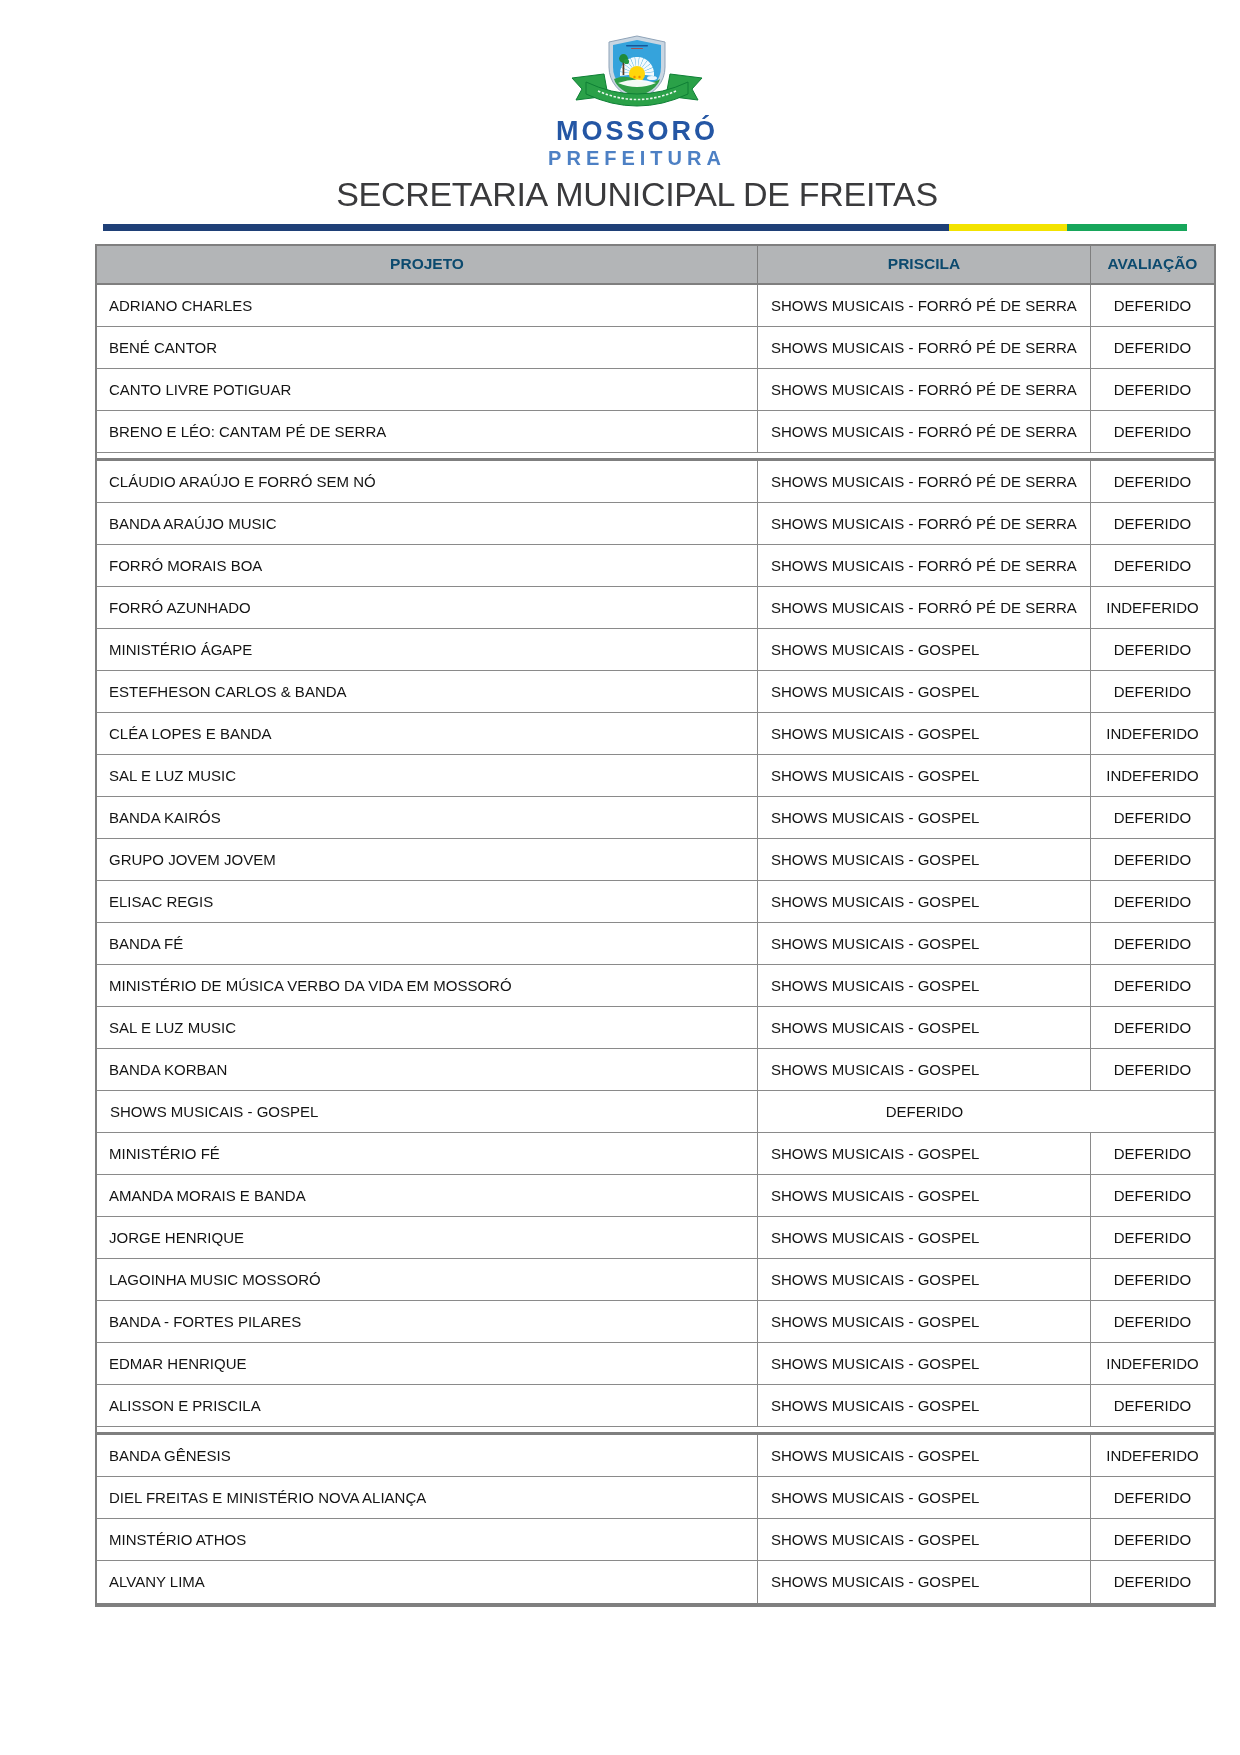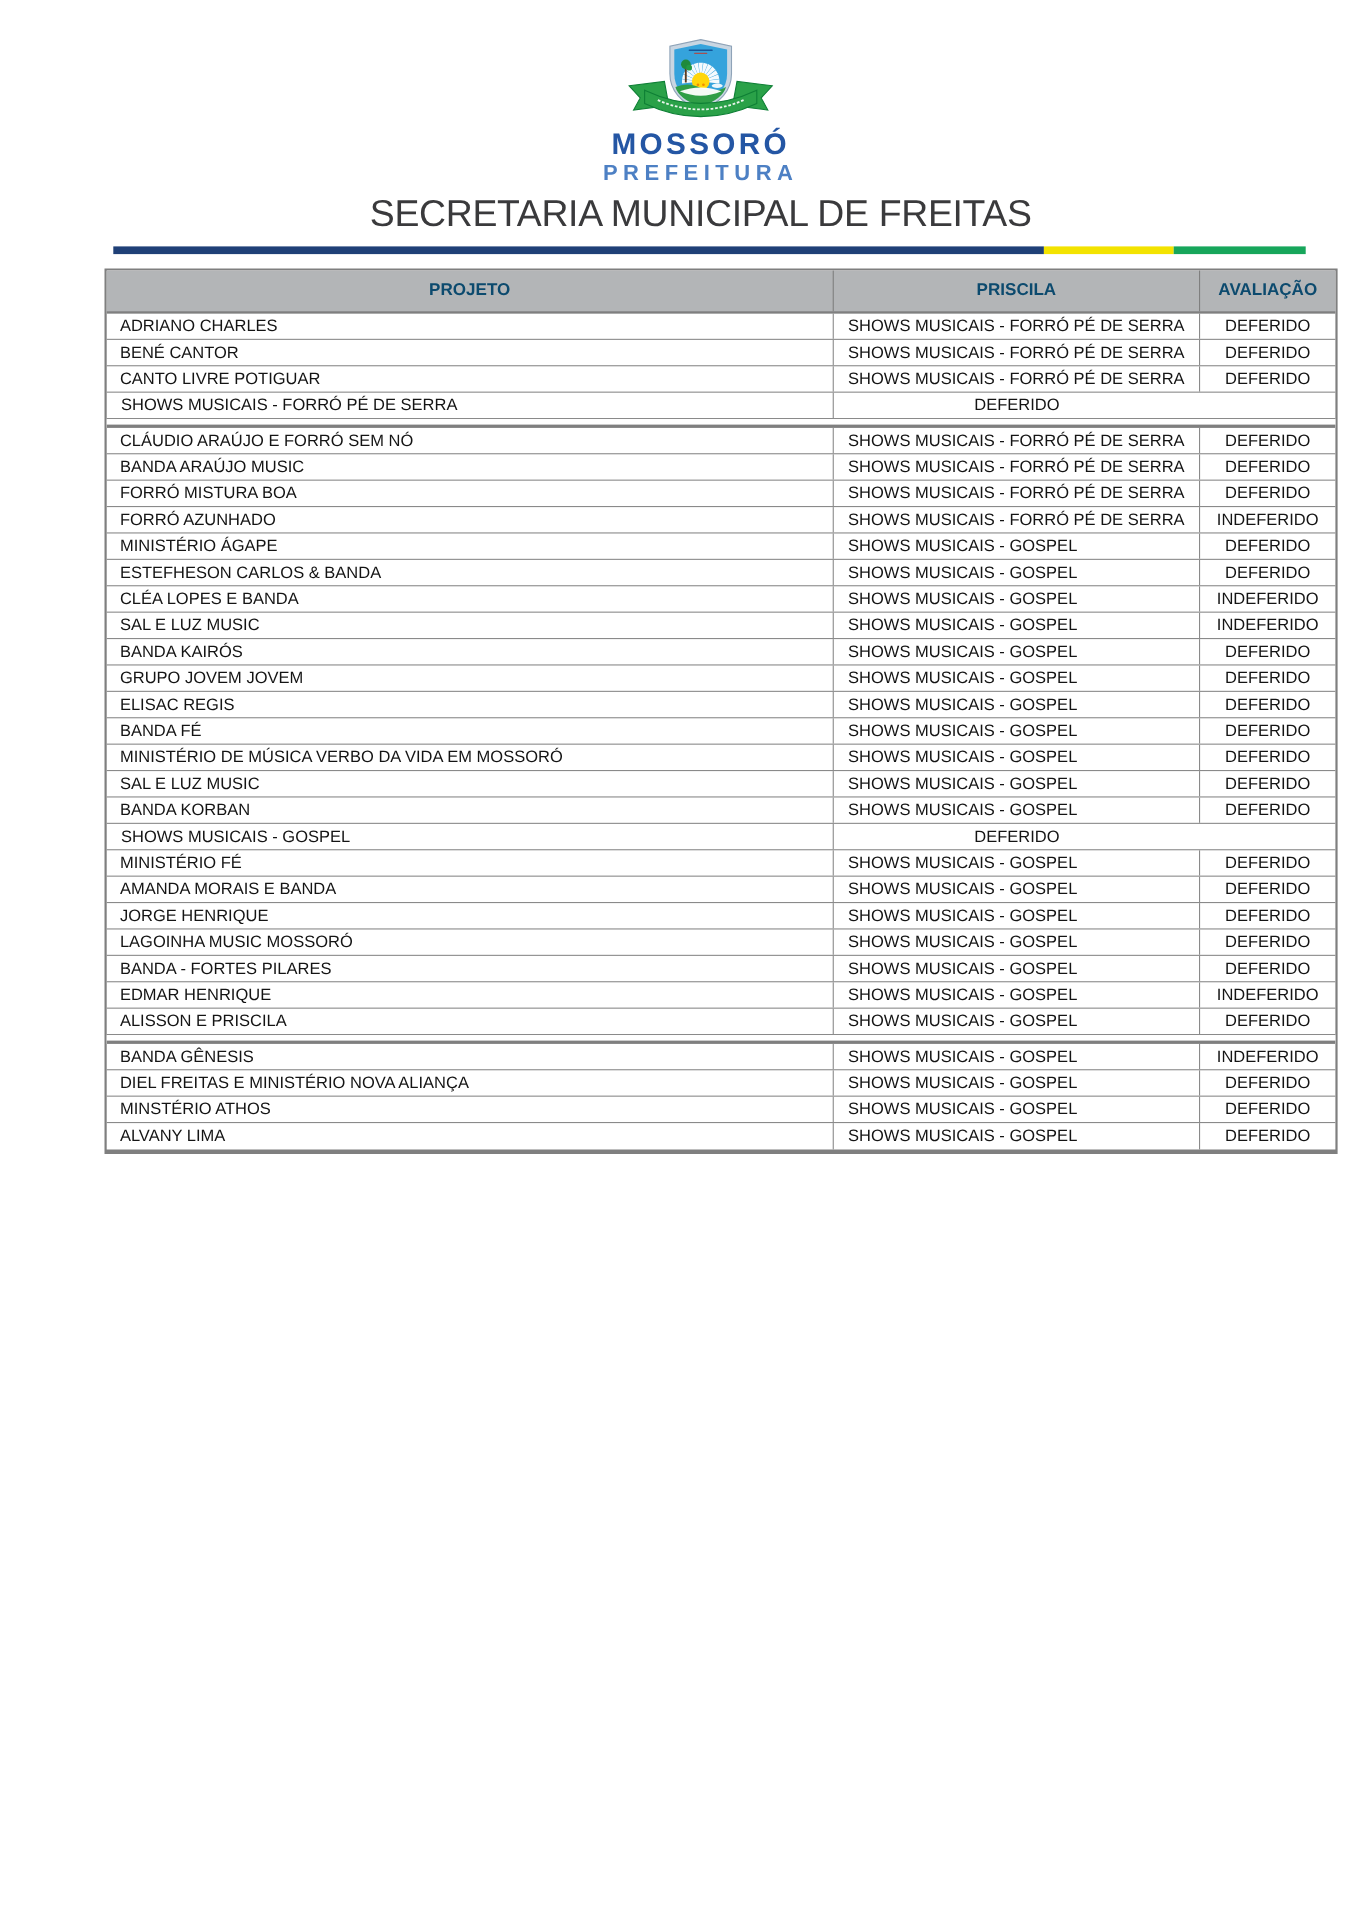--- a/index.html
+++ b/index.html
@@ -49,21 +49,21 @@
   .thead{
     background:var(--header-bg);height:39px;
     border-bottom:2px solid var(--border);
   }
   .th{
     display:flex;align-items:center;justify-content:center;
     font-weight:bold;font-size:15.5px;color:#0c4a6e;
     border-right:1px solid var(--border);
   }
   .th:last-child{border-right:none;}
-  .row{height:24px;border-bottom:1px solid var(--row-line);}
+  .row{height:42px;border-bottom:1px solid var(--row-line);}
   .row:last-child{border-bottom:none;}
   .td{
     display:flex;align-items:center;
     font-size:15px;color:var(--cell-text);
     border-right:1px solid var(--row-line);
     white-space:nowrap;overflow:hidden;
   }
   .td:last-child{border-right:none;}
   .td-projeto{padding-left:12px;}
   .td-categoria{padding-left:13px;}
@@ -147,36 +147,37 @@
     <div class="td td-projeto">BENÉ CANTOR</div>
     <div class="td td-categoria">SHOWS MUSICAIS - FORRÓ PÉ DE SERRA</div>
     <div class="td td-avaliacao">DEFERIDO</div>
   </div>
         <div class="tr row">
     <div class="td td-projeto">CANTO LIVRE POTIGUAR</div>
     <div class="td td-categoria">SHOWS MUSICAIS - FORRÓ PÉ DE SERRA</div>
     <div class="td td-avaliacao">DEFERIDO</div>
   </div>
         <div class="tr row">
+    <div class="td td-projeto">BRENO E LÉO: CANTAM PÉ DE SERRA</div>
     <div class="td td-categoria">SHOWS MUSICAIS - FORRÓ PÉ DE SERRA</div>
     <div class="td td-avaliacao">DEFERIDO</div>
   </div>
         <div class="page-break"></div>
         <div class="tr row">
     <div class="td td-projeto">CLÁUDIO ARAÚJO E FORRÓ SEM NÓ</div>
     <div class="td td-categoria">SHOWS MUSICAIS - FORRÓ PÉ DE SERRA</div>
     <div class="td td-avaliacao">DEFERIDO</div>
   </div>
         <div class="tr row">
     <div class="td td-projeto">BANDA ARAÚJO MUSIC</div>
     <div class="td td-categoria">SHOWS MUSICAIS - FORRÓ PÉ DE SERRA</div>
     <div class="td td-avaliacao">DEFERIDO</div>
   </div>
         <div class="tr row">
-    <div class="td td-projeto">FORRÓ MISTURA BOA</div>
+    <div class="td td-projeto">FORRÓ MORAIS BOA</div>
     <div class="td td-categoria">SHOWS MUSICAIS - FORRÓ PÉ DE SERRA</div>
     <div class="td td-avaliacao">DEFERIDO</div>
   </div>
         <div class="tr row">
     <div class="td td-projeto">FORRÓ AZUNHADO</div>
     <div class="td td-categoria">SHOWS MUSICAIS - FORRÓ PÉ DE SERRA</div>
     <div class="td td-avaliacao">INDEFERIDO</div>
   </div>
         <div class="tr row">
     <div class="td td-projeto">MINISTÉRIO ÁGAPE</div>

